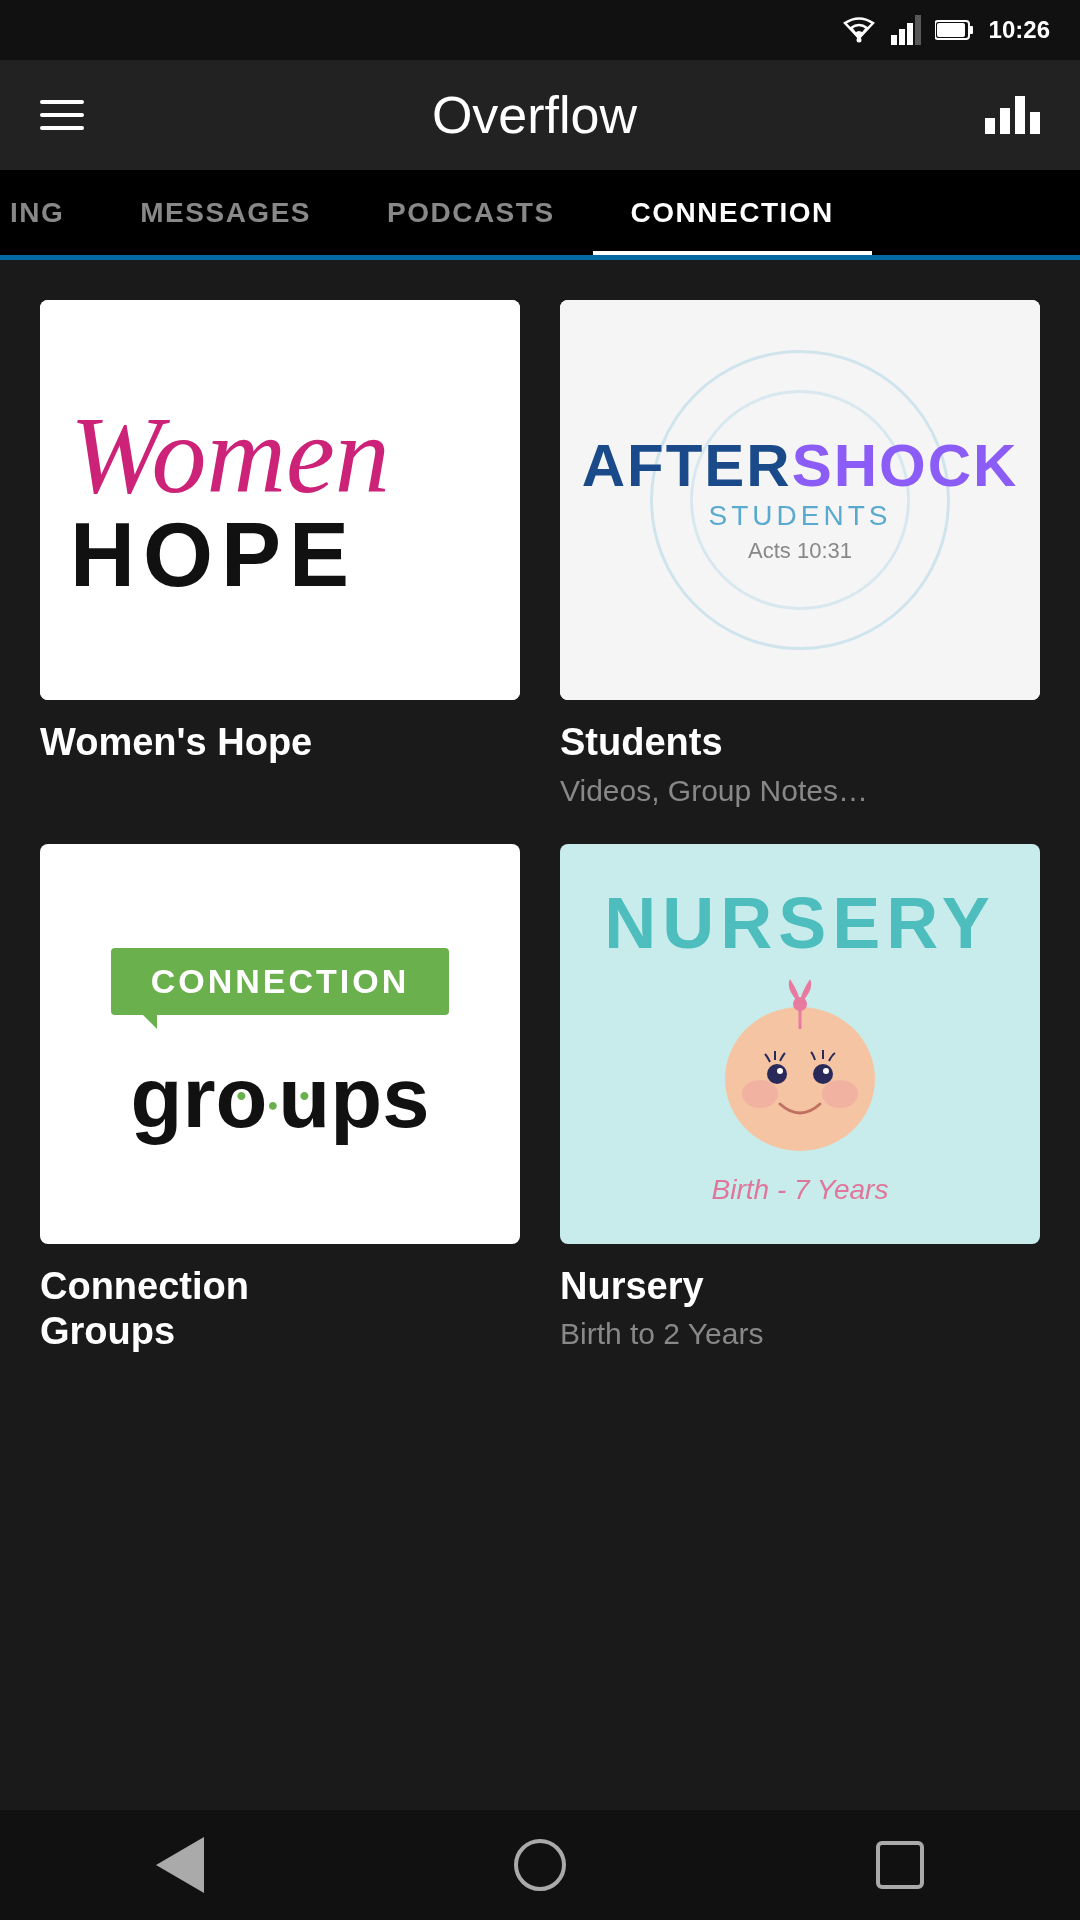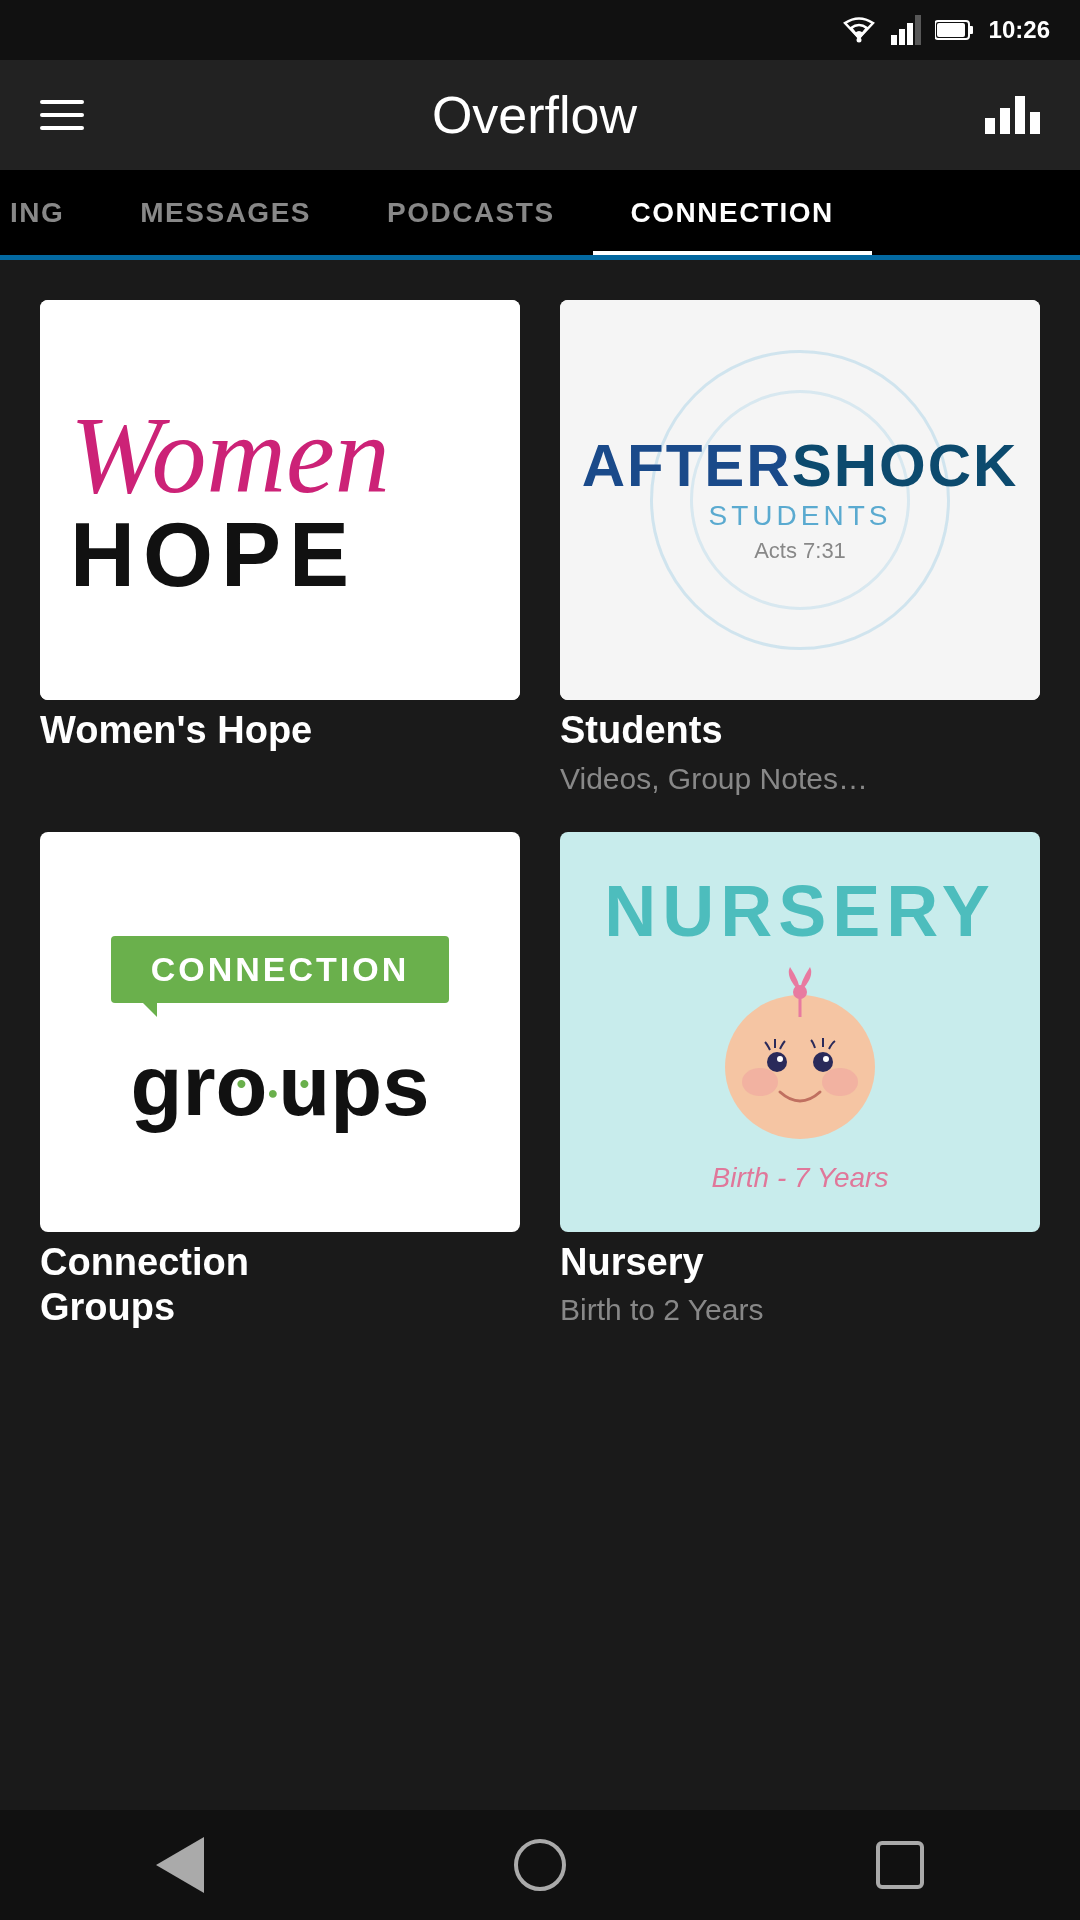--- a/index.html
+++ b/index.html
@@ -188,21 +188,21 @@
     .aftershock-title {
       font-size: 60px;
       font-weight: 900;
       color: #1a4a8a;
       letter-spacing: 2px;
       z-index: 2;
       text-align: center;
       line-height: 1;
     }
     .aftershock-title span {
-      color: #0c4a6e;
+      color: #8b5cf6;
     }
     .aftershock-subtitle {
       font-size: 28px;
       color: #5aaad0;
       letter-spacing: 4px;
       z-index: 2;
       margin-top: 4px;
     }
     .aftershock-verse {
       font-size: 22px;
@@ -285,21 +285,21 @@
       font-size: 28px;
       color: #e0779a;
       font-style: italic;
     }
 
     
     .card-title {
       font-size: 38px;
       font-weight: 700;
       color: #fff;
-      margin-top: 8px;
+      margin-top: 20px;
       line-height: 1.2;
     }
     .card-subtitle {
       font-size: 30px;
       color: #888;
       margin-top: 8px;
     }
 
     
     .nav-bar {
@@ -425,21 +425,21 @@
       <div class="card-title">Women's Hope</div>
     </div>
 
     <div class="ministry-card">
       <div class="ministry-thumbnail">
         <div class="aftershock-thumb">
           <div class="aftershock-rings"></div>
           <div class="aftershock-rings2"></div>
           <div class="aftershock-title">AFTER<span>SHOCK</span></div>
           <div class="aftershock-subtitle">STUDENTS</div>
-          <div class="aftershock-verse">Acts 7:31</div>
+          <div class="aftershock-verse">Acts 10:31</div>
         </div>
       </div>
       <div class="card-title">Students</div>
       <div class="card-subtitle">Videos, Group Notes…</div>
     </div>
 
     <div class="ministry-card">
       <div class="ministry-thumbnail">
         <div class="connection-thumb">
           <div class="connection-badge">CONNECTION</div>

